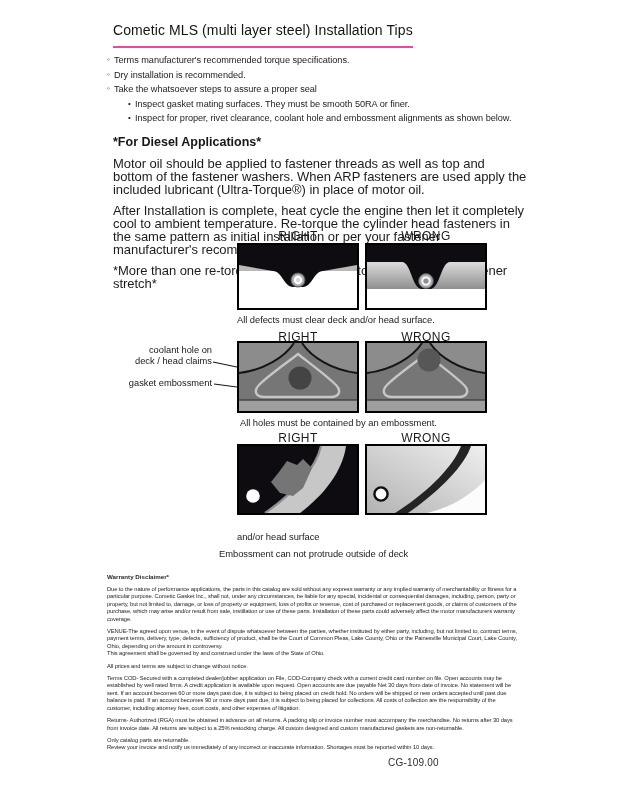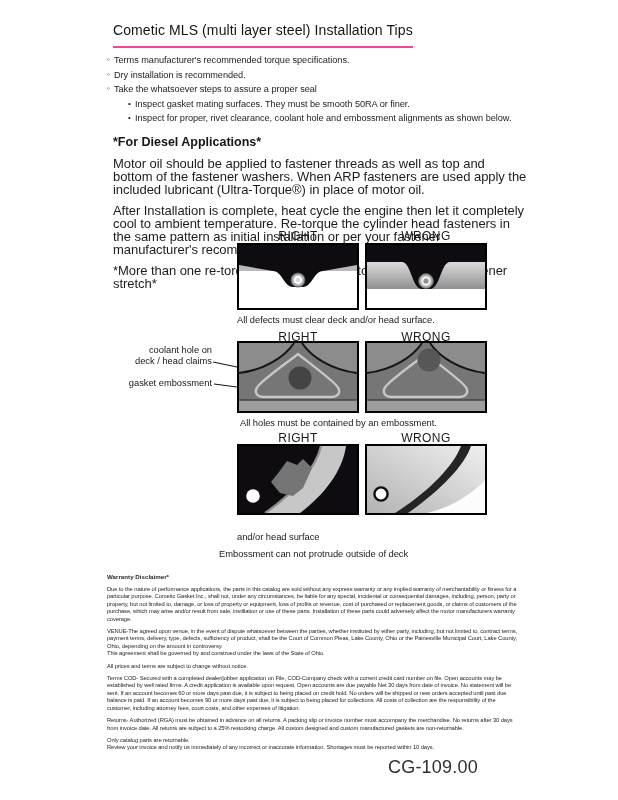--- a/index.html
+++ b/index.html
@@ -24,21 +24,21 @@
   .dcap {position:absolute; font-size:9.4px; letter-spacing:-0.05px; color:#1a1a1a; line-height:13px;}
   .ll {position:absolute; font-size:9.3px; line-height:11px; text-align:right; color:#161616;}
   .leader {position:absolute;}
 
   
   .legal {position:absolute; left:107px; top:573px; width:413px; color:#262626;}
   .legal-h {font-size:6.2px; font-weight:bold; margin:0 0 6px 0;}
   .legal-p {font-size:5.8px; line-height:7.4px; letter-spacing:-0.1px; margin:0 0 5px 0;}
   .legal-p.nogap {margin-bottom:0;}
 
-  .footer-code {position:absolute; left:388px; top:757px; font-size:18px; color:#2e2e2e; letter-spacing:0.2px;}
+  .footer-code {position:absolute; left:388px; top:757px; font-size:10px; color:#2e2e2e; letter-spacing:0.2px;}
 </style>
 </head>
 <body>
 
 <div class="page">
 
   <div class="content">
     <h1 class="title">Cometic MLS (multi layer steel) Installation Tips</h1>
 
     <div>

